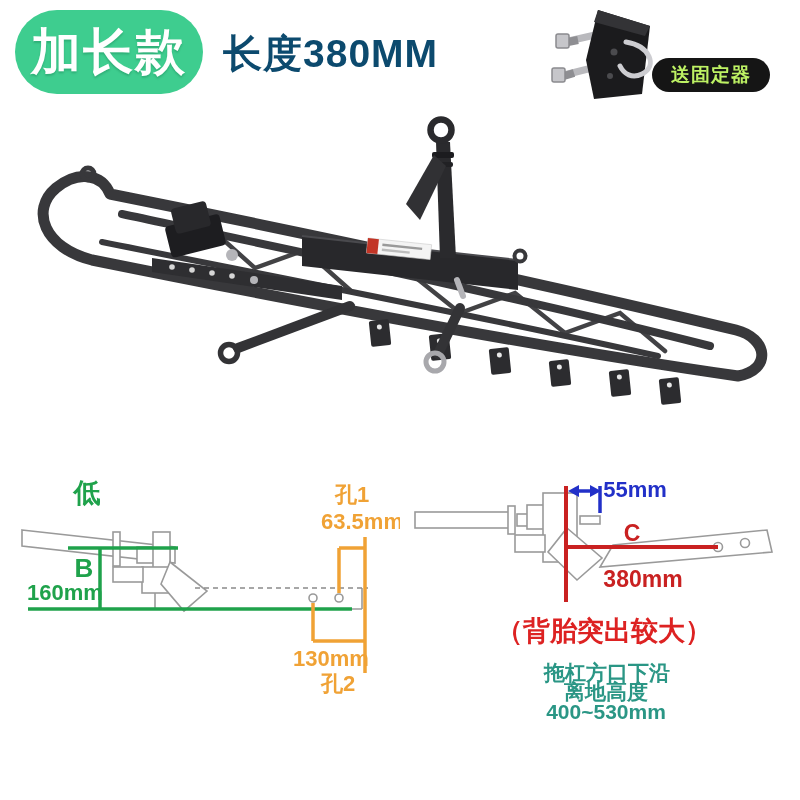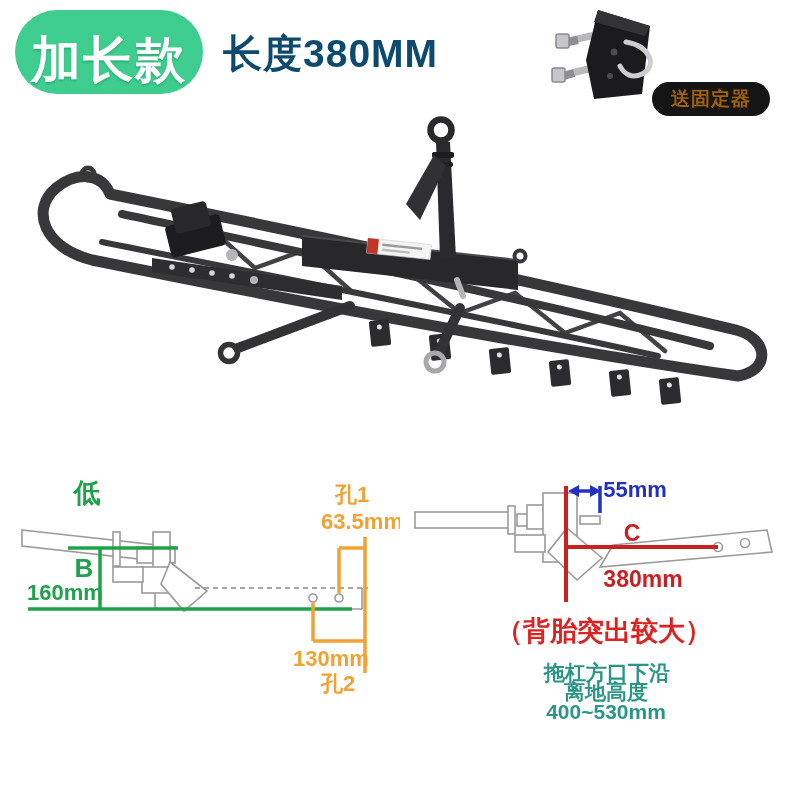--- a/index.html
+++ b/index.html
@@ -3,33 +3,33 @@
 <meta charset="utf-8">
 <style>
   html,body{margin:0;padding:0;}
   body{
     width:800px;height:800px;background:#ffffff;position:relative;overflow:hidden;
     font-family:"Liberation Sans","DejaVu Sans",sans-serif;
   }
   .abs{position:absolute;}
   .badge{
     left:15px;top:10px;width:188px;height:84px;background:#3ecd8f;border-radius:44px;
-    display:flex;align-items:flex-end;justify-content:center;
+    display:flex;align-items:center;justify-content:center;
   }
   .badge span{
     color:#ffffff;font-size:50px;font-weight:800;letter-spacing:2px;
     text-shadow:0 2px 2px rgba(0,90,50,.25);
   }
   .title{
     left:223px;top:27px;font-size:39px;font-weight:700;color:#0c4a6e;letter-spacing:1px;
   }
   .gift-pill{
-    left:652px;top:82px;width:118px;height:34px;background:#151515;border-radius:18px;
+    left:652px;top:58px;width:118px;height:34px;background:#151515;border-radius:18px;
     display:flex;align-items:center;justify-content:center;
-    color:#a16207;font-size:19px;font-weight:600;letter-spacing:1px;
+    color:#bef264;font-size:19px;font-weight:600;letter-spacing:1px;
   }
   svg text{font-family:"Liberation Sans","DejaVu Sans",sans-serif;font-weight:700;}
 </style>
 </head>
 <body>
 
 <div class="abs badge">
   <span>加长款</span>
 </div>
 

